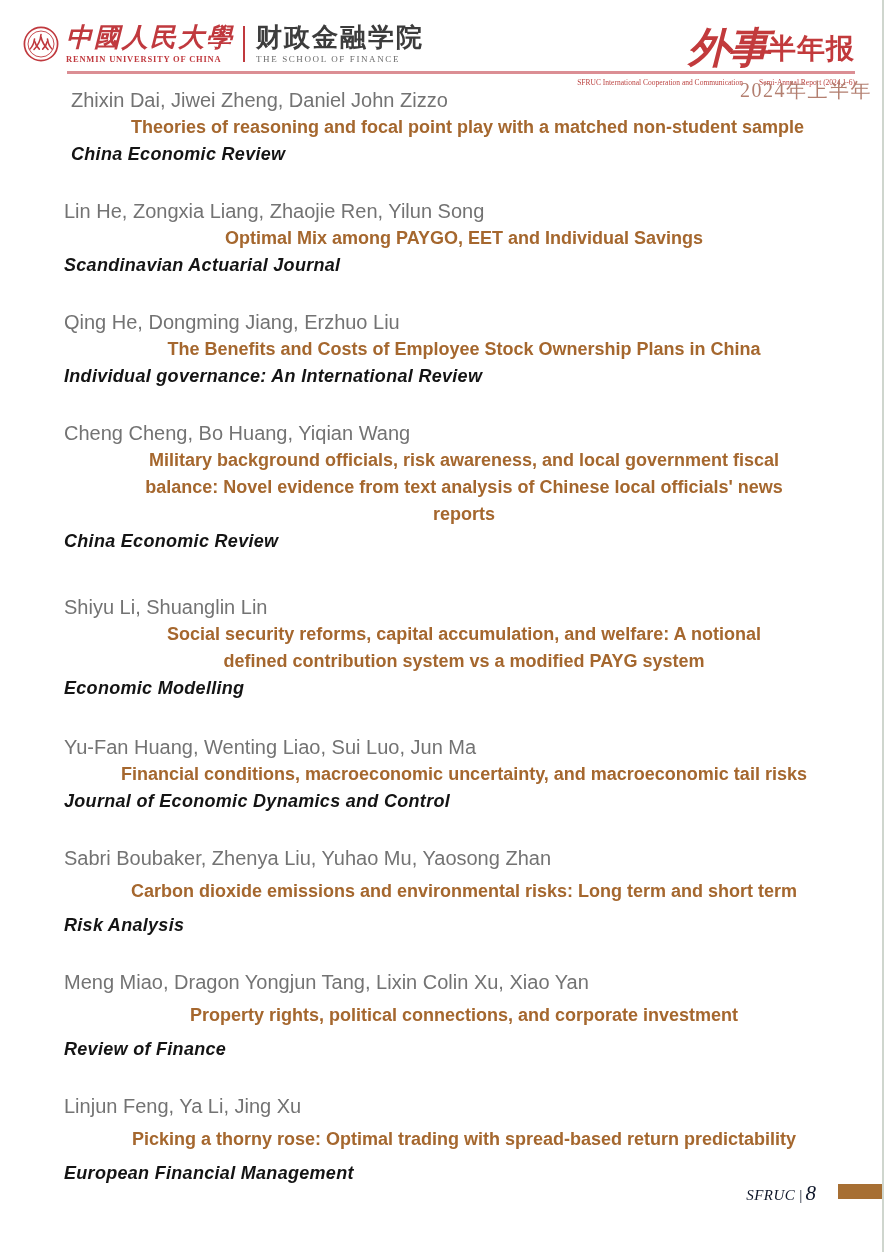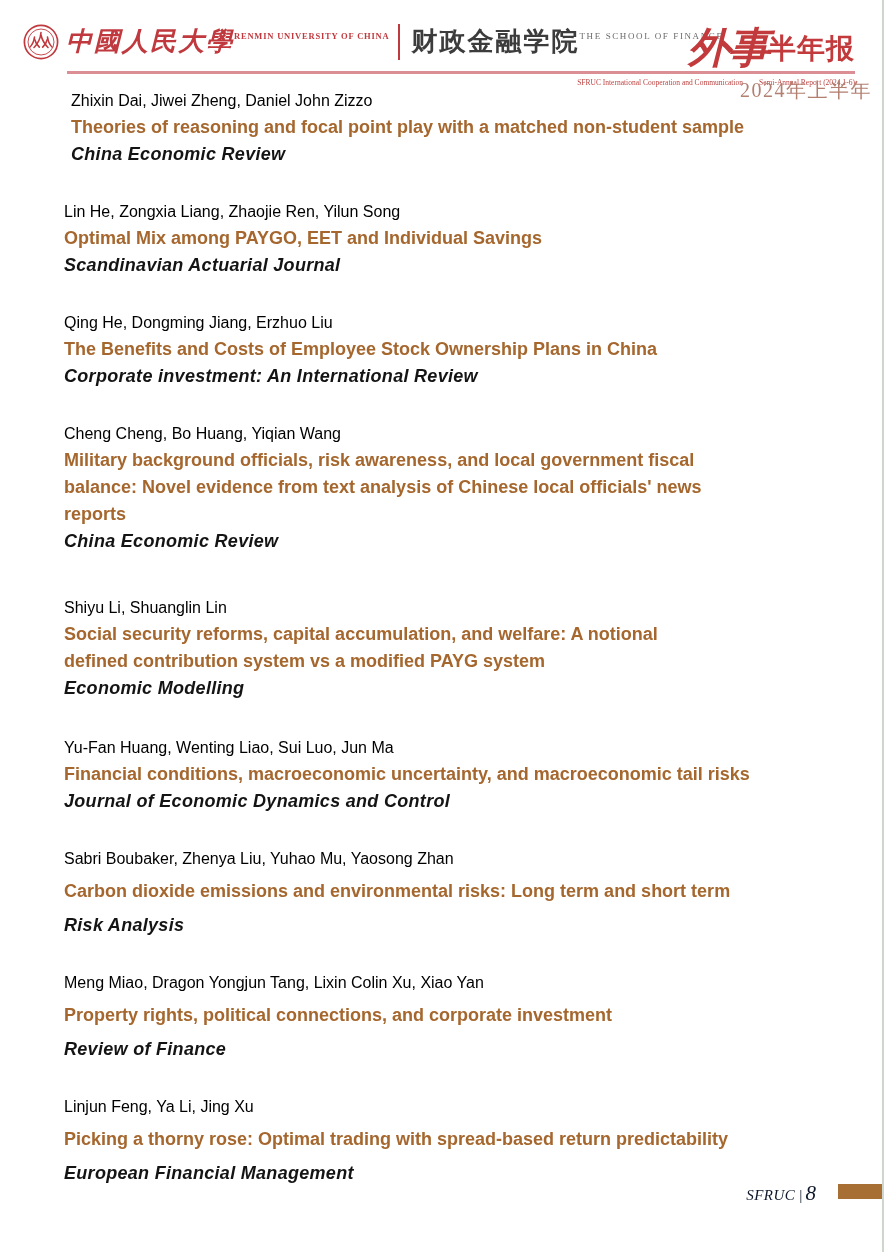--- a/index.html
+++ b/index.html
@@ -6,27 +6,27 @@
   #page{
     position:relative;width:888px;height:1252px;background:#ffffff;overflow:hidden;
     font-family:"Liberation Sans",sans-serif;
   }
   
   .edge-line{position:absolute;top:0;left:882px;width:2px;height:1252px;background:#cfd6ce;}
 
   
   .logo-row{position:absolute;top:24px;left:23px;display:flex;align-items:center;}
   .seal{width:36px;height:36px;flex:0 0 auto;}
-  .uni-block{margin-left:7px;display:flex;flex-direction:row;}
+  .uni-block{margin-left:7px;display:flex;flex-direction:column;}
   .uni-cn{font-family:"DejaVu Serif",serif;font-weight:bold;font-style:italic;
           color:#c0393e;font-size:26px;line-height:1.05;letter-spacing:2px;white-space:nowrap;}
   .uni-en{font-family:"Liberation Serif",serif;font-weight:bold;color:#c0393e;
           font-size:8.5px;letter-spacing:0.8px;margin-top:3px;white-space:nowrap;}
   .hdr-divider{width:2px;height:36px;background:#c0393e;margin:0 11px 0 9px;}
-  .school-block{display:flex;flex-direction:row;}
+  .school-block{display:flex;flex-direction:column;}
   .school-cn{font-weight:bold;color:#3c3c3c;font-size:26px;line-height:1.05;letter-spacing:2px;white-space:nowrap;}
   .school-en{font-family:"Liberation Serif",serif;color:#6b6b6b;font-size:9px;
              letter-spacing:1.6px;margin-top:3px;white-space:nowrap;}
 
   .report-title{position:absolute;top:20px;right:33px;color:#c23a3c;white-space:nowrap;text-align:right;}
   .rt-script{font-family:"DejaVu Serif",serif;font-style:italic;font-weight:bold;font-size:42px;
              letter-spacing:-2px;vertical-align:-4px;}
   .rt-serif{font-family:"DejaVu Serif",serif;font-weight:bold;font-size:28px;letter-spacing:1px;}
   .report-sub{position:absolute;top:78px;right:33px;display:flex;gap:16px;
               font-family:"Liberation Serif",serif;font-size:7.5px;color:#bb4340;white-space:nowrap;}
@@ -35,22 +35,22 @@
           font-size:20px;color:#b37f70;letter-spacing:1.5px;}
 
   
   .content{position:absolute;top:87px;left:64px;width:800px;}
   .pub{margin-bottom:30px;}
   .pub:nth-of-type(1){padding-left:7px;}
   .pub:nth-of-type(4){margin-bottom:39px;}
   .pub:nth-of-type(5){margin-bottom:32px;}
   .pub:nth-of-type(n+7) .authors{margin-bottom:6px;}
   .pub:nth-of-type(n+7) .title{margin-bottom:7px;}
-  .authors{color:#000000;font-size:16px;line-height:27px;}
-  .title{color:#a5672e;font-weight:bold;font-size:18px;line-height:27px;white-space:pre-line;}
+  .authors{color:#737373;font-size:20px;line-height:27px;}
+  .title{color:#a5672e;font-weight:bold;font-size:18px;line-height:27px;white-space:pre-line;text-align:center;}
   .journal{color:#141414;font-weight:bold;font-style:italic;font-size:18px;line-height:27px;letter-spacing:0.3px;}
 
   
   .footer-page{position:absolute;top:1181px;right:72px;font-family:"Liberation Serif",serif;
                font-style:italic;color:#0f172a;white-space:nowrap;text-align:right;}
   .fp-label{font-size:15px;letter-spacing:0.5px;}
   .fp-sep{font-size:15px;margin:0 3px;}
   .fp-num{font-size:21px;}
   .footer-bar{position:absolute;top:1184px;left:838px;width:44px;height:15px;background:#a76f33;}
 </style>
@@ -108,21 +108,21 @@
 
     <div class="pub">
       <div class="authors">Lin He, Zongxia Liang, Zhaojie Ren, Yilun Song</div>
       <div class="title">Optimal Mix among PAYGO, EET and Individual Savings</div>
       <div class="journal">Scandinavian Actuarial Journal</div>
     </div>
 
     <div class="pub">
       <div class="authors">Qing He, Dongming Jiang, Erzhuo Liu</div>
       <div class="title">The Benefits and Costs of Employee Stock Ownership Plans in China</div>
-      <div class="journal">Corporate investment: An International Review</div>
+      <div class="journal">Individual governance: An International Review</div>
     </div>
 
     <div class="pub">
       <div class="authors">Cheng Cheng, Bo Huang, Yiqian Wang</div>
       <div class="title">Military background officials, risk awareness, and local government fiscal
 balance: Novel evidence from text analysis of Chinese local officials' news
 reports</div>
       <div class="journal">China Economic Review</div>
     </div>
 

